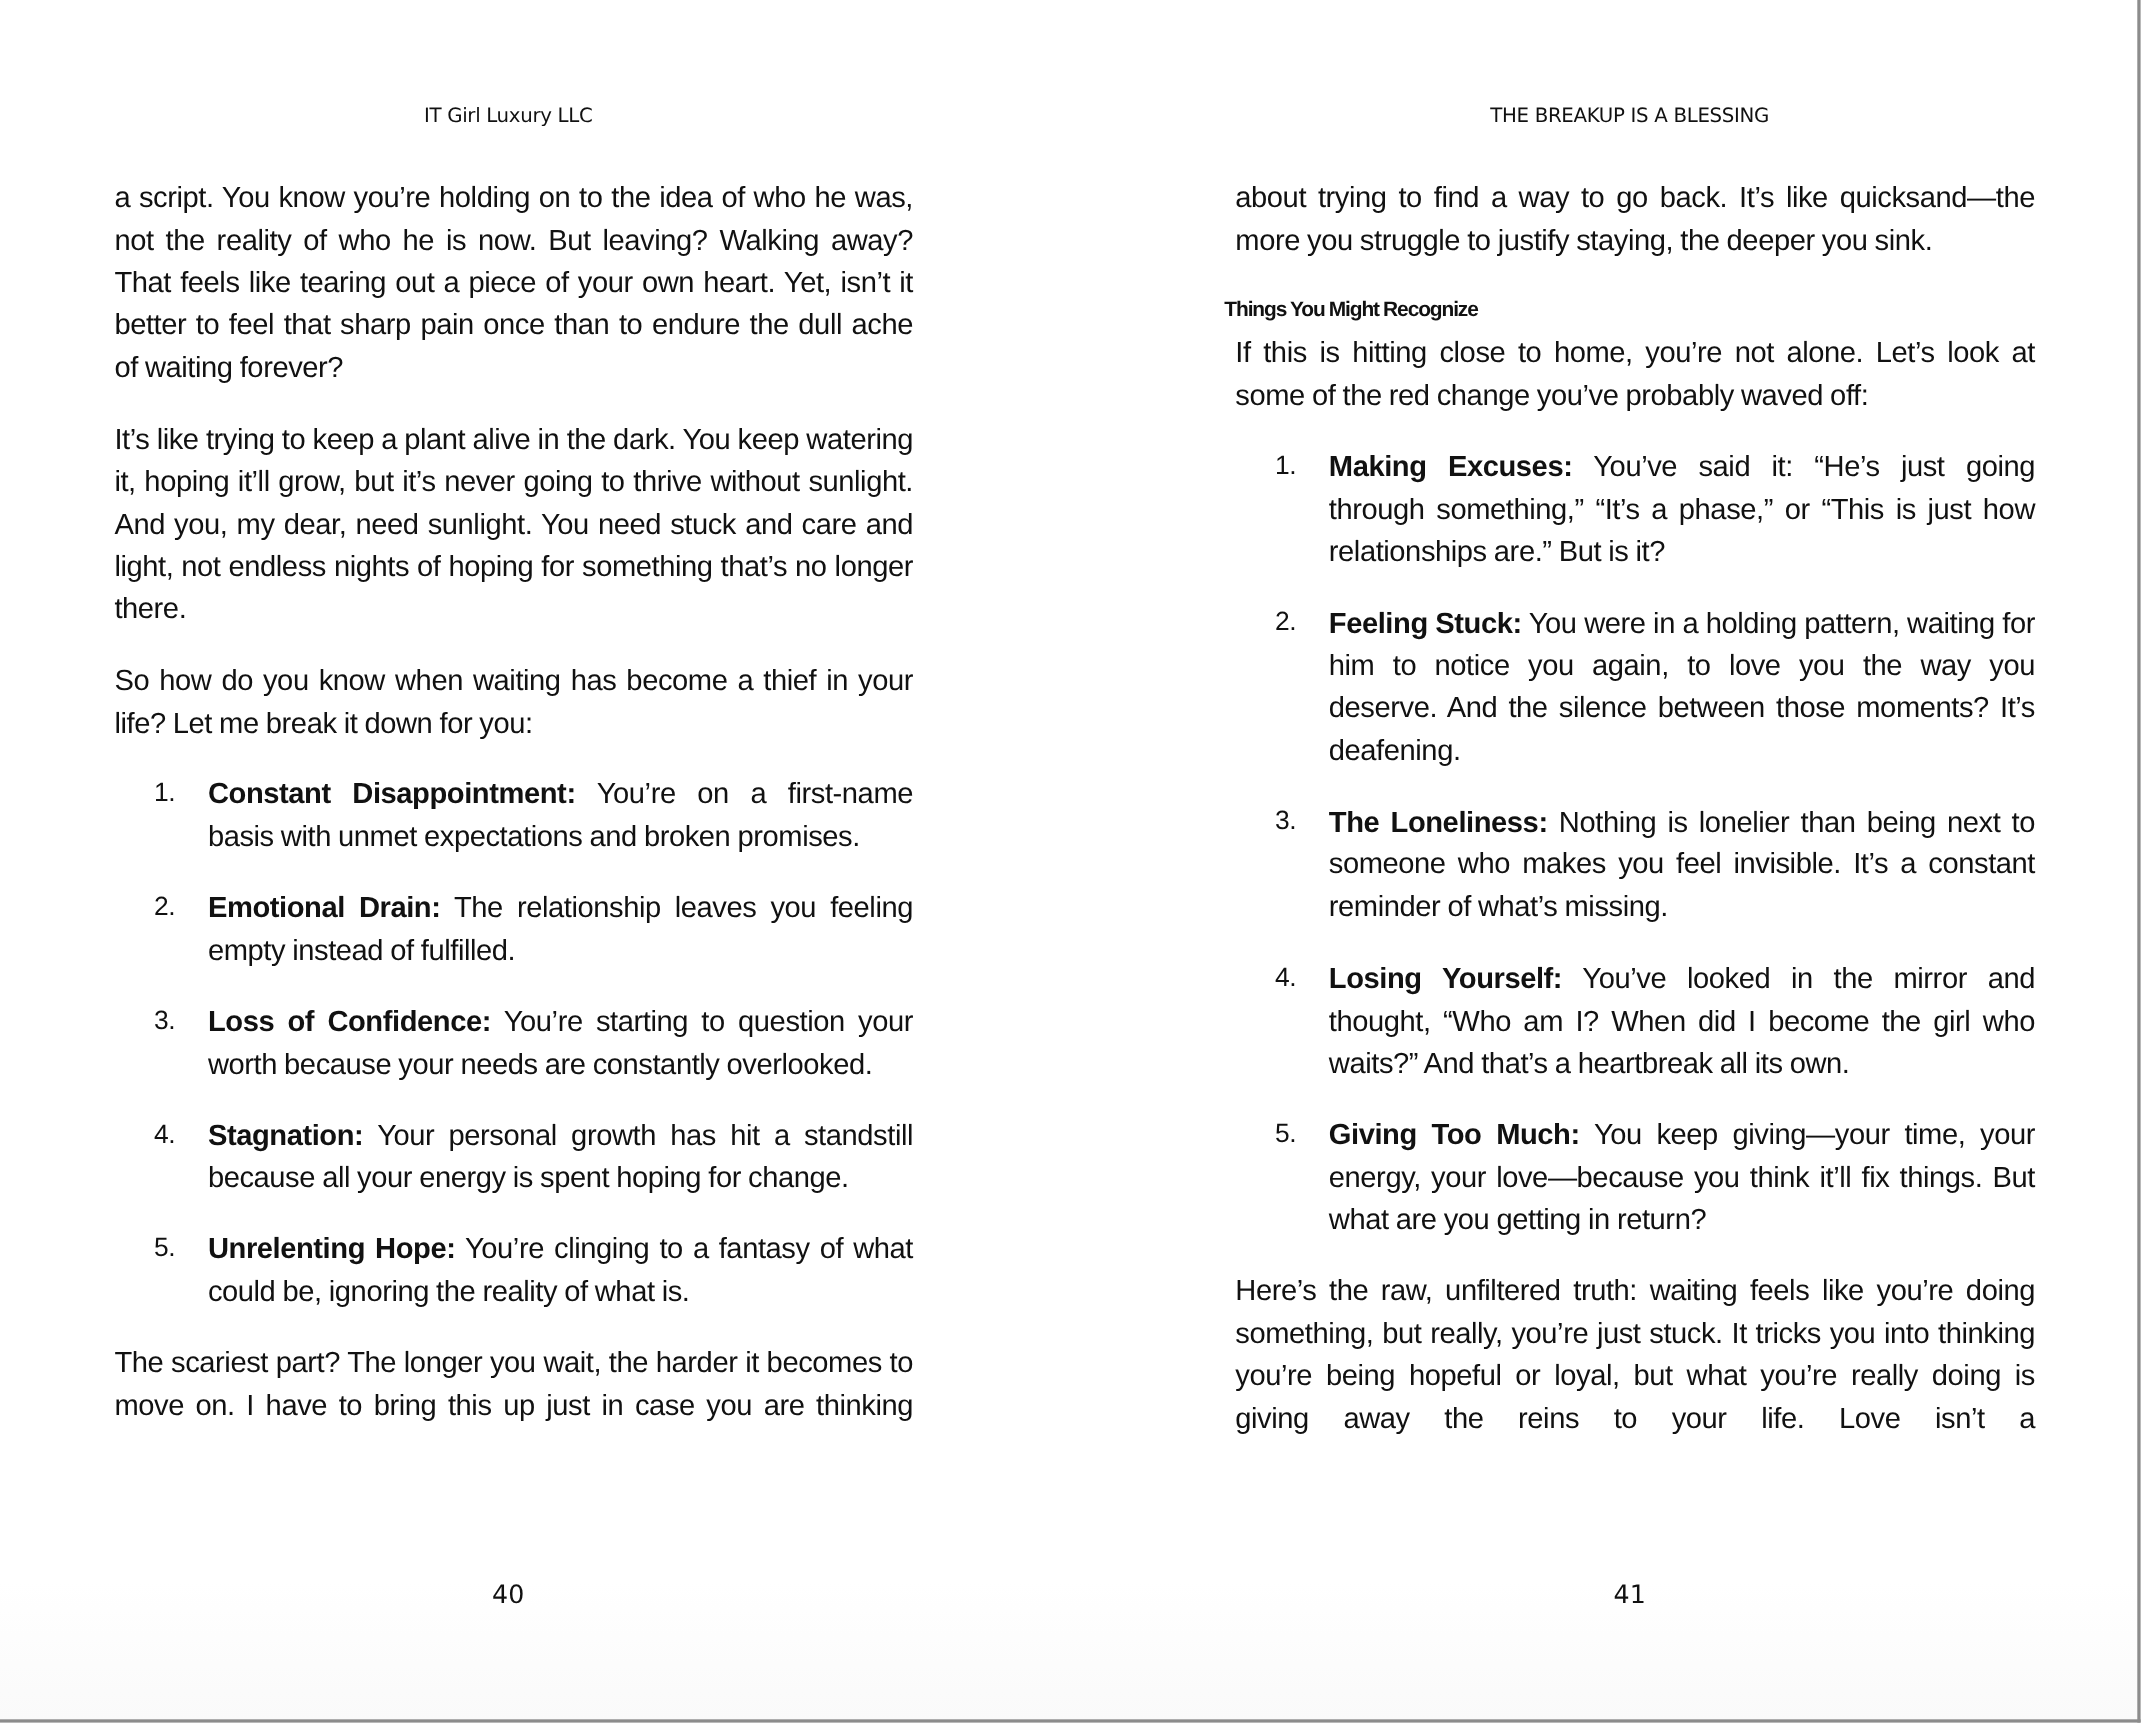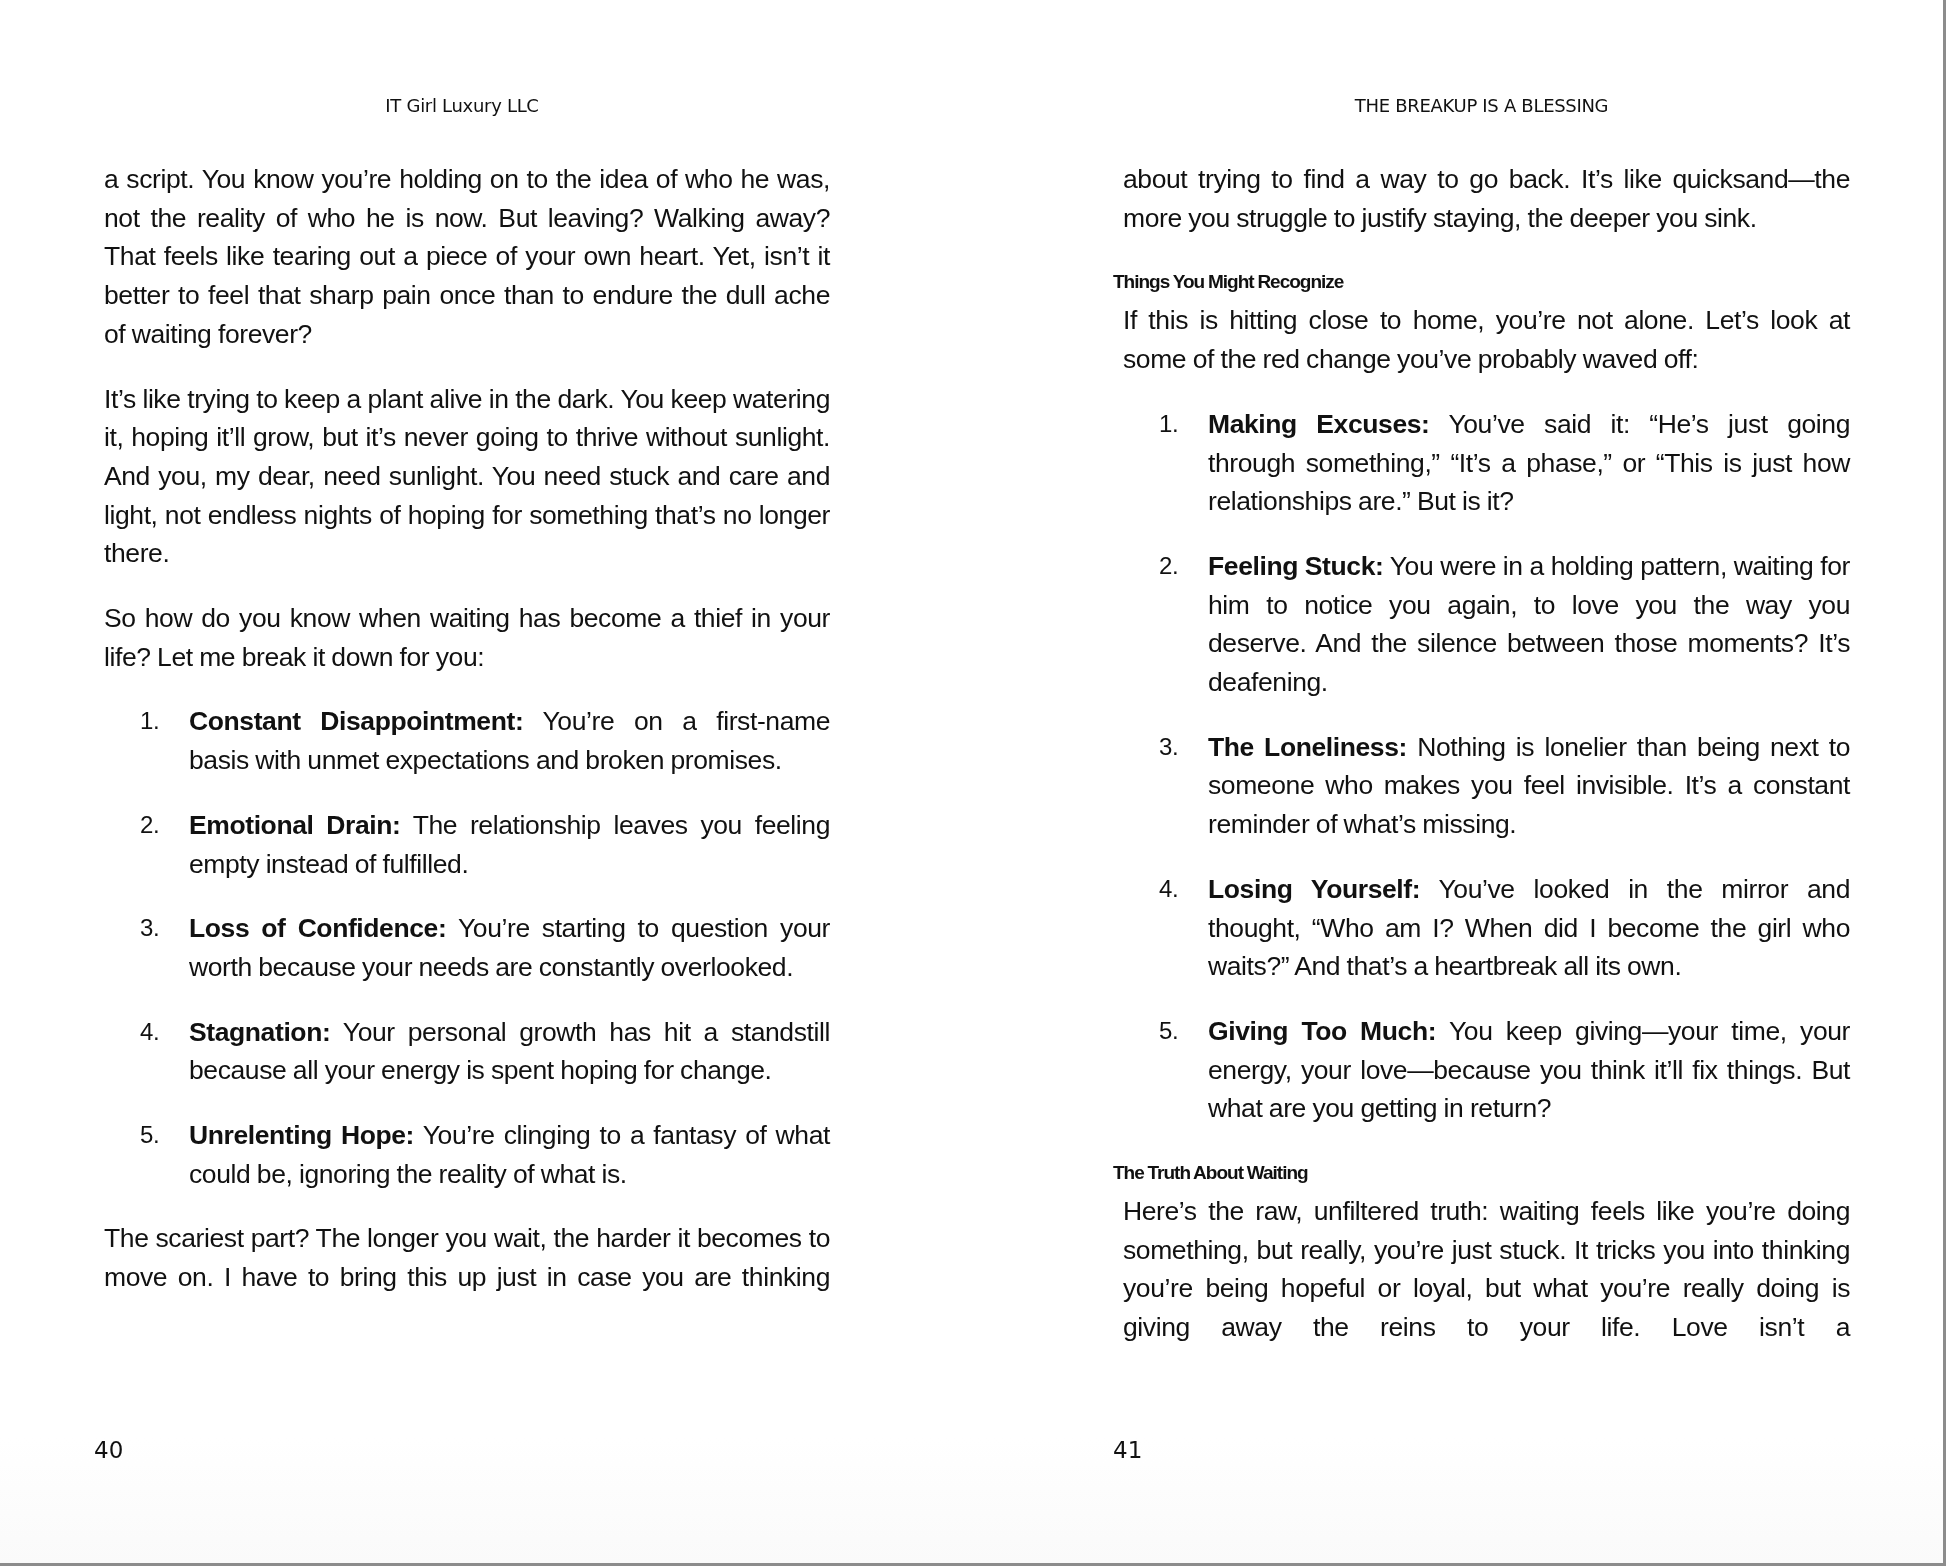--- a/index.html
+++ b/index.html
@@ -15,21 +15,21 @@
     }
     .page { position: absolute; top: 0; height: 1563px; }
     .page.left { left: 94px; width: 736px; }
     .page.right { left: 1113px; width: 737px; }
     .running-head {
       position: absolute; top: 95px; left: 0; right: 0; text-align: center;
       font-family: "DejaVu Sans", sans-serif; font-size: 18px; letter-spacing: -0.3px;
       color: #111;
     }
     .page-number {
-      position: absolute; top: 1437px; left: 0; right: 0; 
+      position: absolute; top: 1437px; left: 0; right: 0; text-align: center;
       font-family: "DejaVu Sans", sans-serif; font-size: 23px; color: #111;
     }
     .body-text {
       position: absolute; top: 160px; left: 0; right: 0;
       font-family: "Liberation Sans", sans-serif; font-size: 26.5px; line-height: 38.7px;
       letter-spacing: -0.4px; word-spacing: -0.5px;
     }
     .body-text p { margin: 0 0 26px 10px; text-align: justify; }
     .body-text p.last-line-justify { text-align-last: justify; }
     .body-text h2 {
@@ -100,20 +100,19 @@
           <span class="num">3.</span><b>The Loneliness:</b><span> Nothing is lonelier than being next to someone who makes you feel invisible. It’s a constant reminder of what’s missing.</span>
         </li>
         <li>
           <span class="num">4.</span><b>Losing Yourself:</b><span> You’ve looked in the mirror and thought, “Who am I? When did I become the girl who waits?” And that’s a heartbreak all its own.</span>
         </li>
         <li>
           <span class="num">5.</span><b>Giving Too Much:</b><span> You keep giving—your time, your energy, your love—because you think it’ll fix things. But what are you getting in return?</span>
         </li>
       </ol>
 
-      <h2>The Truth About Waiting</h2>
       <p class="last-line-justify">Here’s the raw, unfiltered truth: waiting feels like you’re doing something, but really, you’re just stuck. It tricks you into thinking you’re being hopeful or loyal, but what you’re really doing is giving away the reins to your life. Love isn’t a</p>
     </div>
 
     <div class="page-number">41</div>
   </div>
 
 </div>
 
 </body></html>

